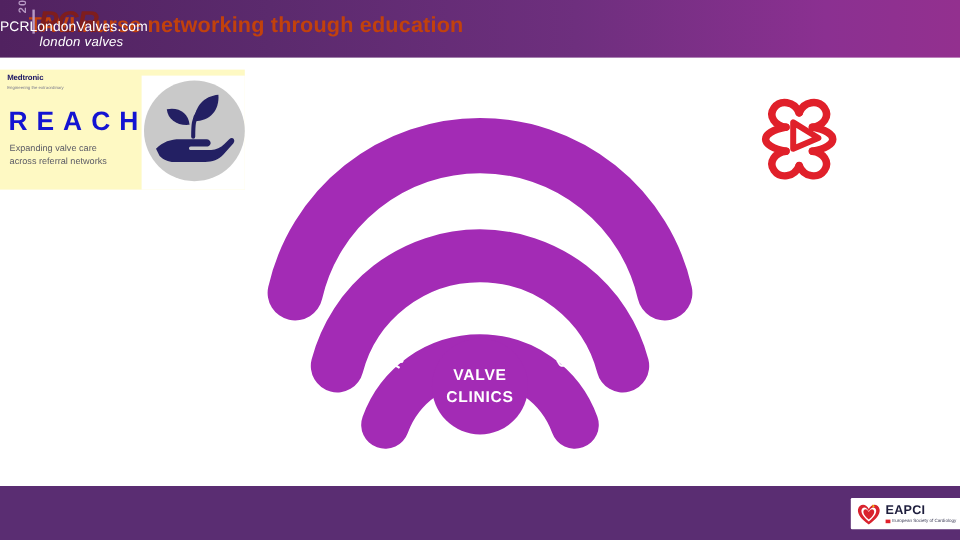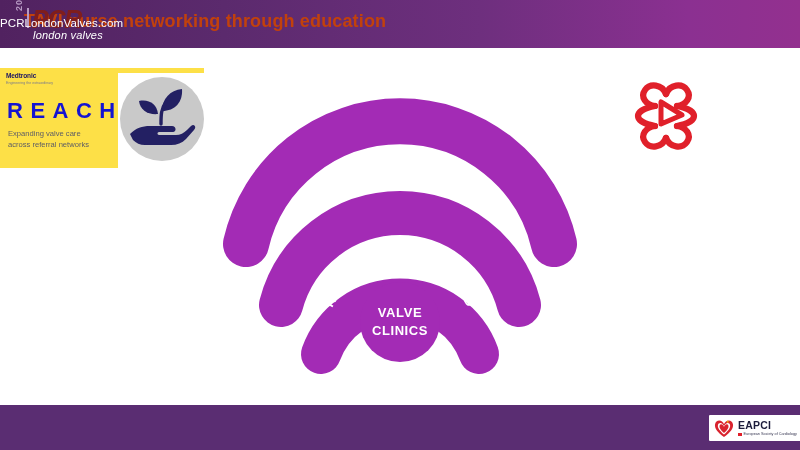--- a/index.html
+++ b/index.html
@@ -29,23 +29,23 @@
     font-size: 18px;
     color: #c2410c;
     letter-spacing: 0.15px;
     white-space: nowrap;
     font-weight: 700;
   }
 
   
   #reach-logo {
     position: absolute;
-    left: 0; top: 68px;
+    left: 0; top: 58px;
     width: 204px; height: 100px;
-    background: #fde047;
+    background: #fef9c3;
   }
   #medtronic-wordmark {
     position: absolute;
     left: 6px; top: 4px;
     font-size: 6.5px;
     font-weight: bold;
     color: #1b1464;
     letter-spacing: -0.1px;
   }
   #medtronic-tagline {

